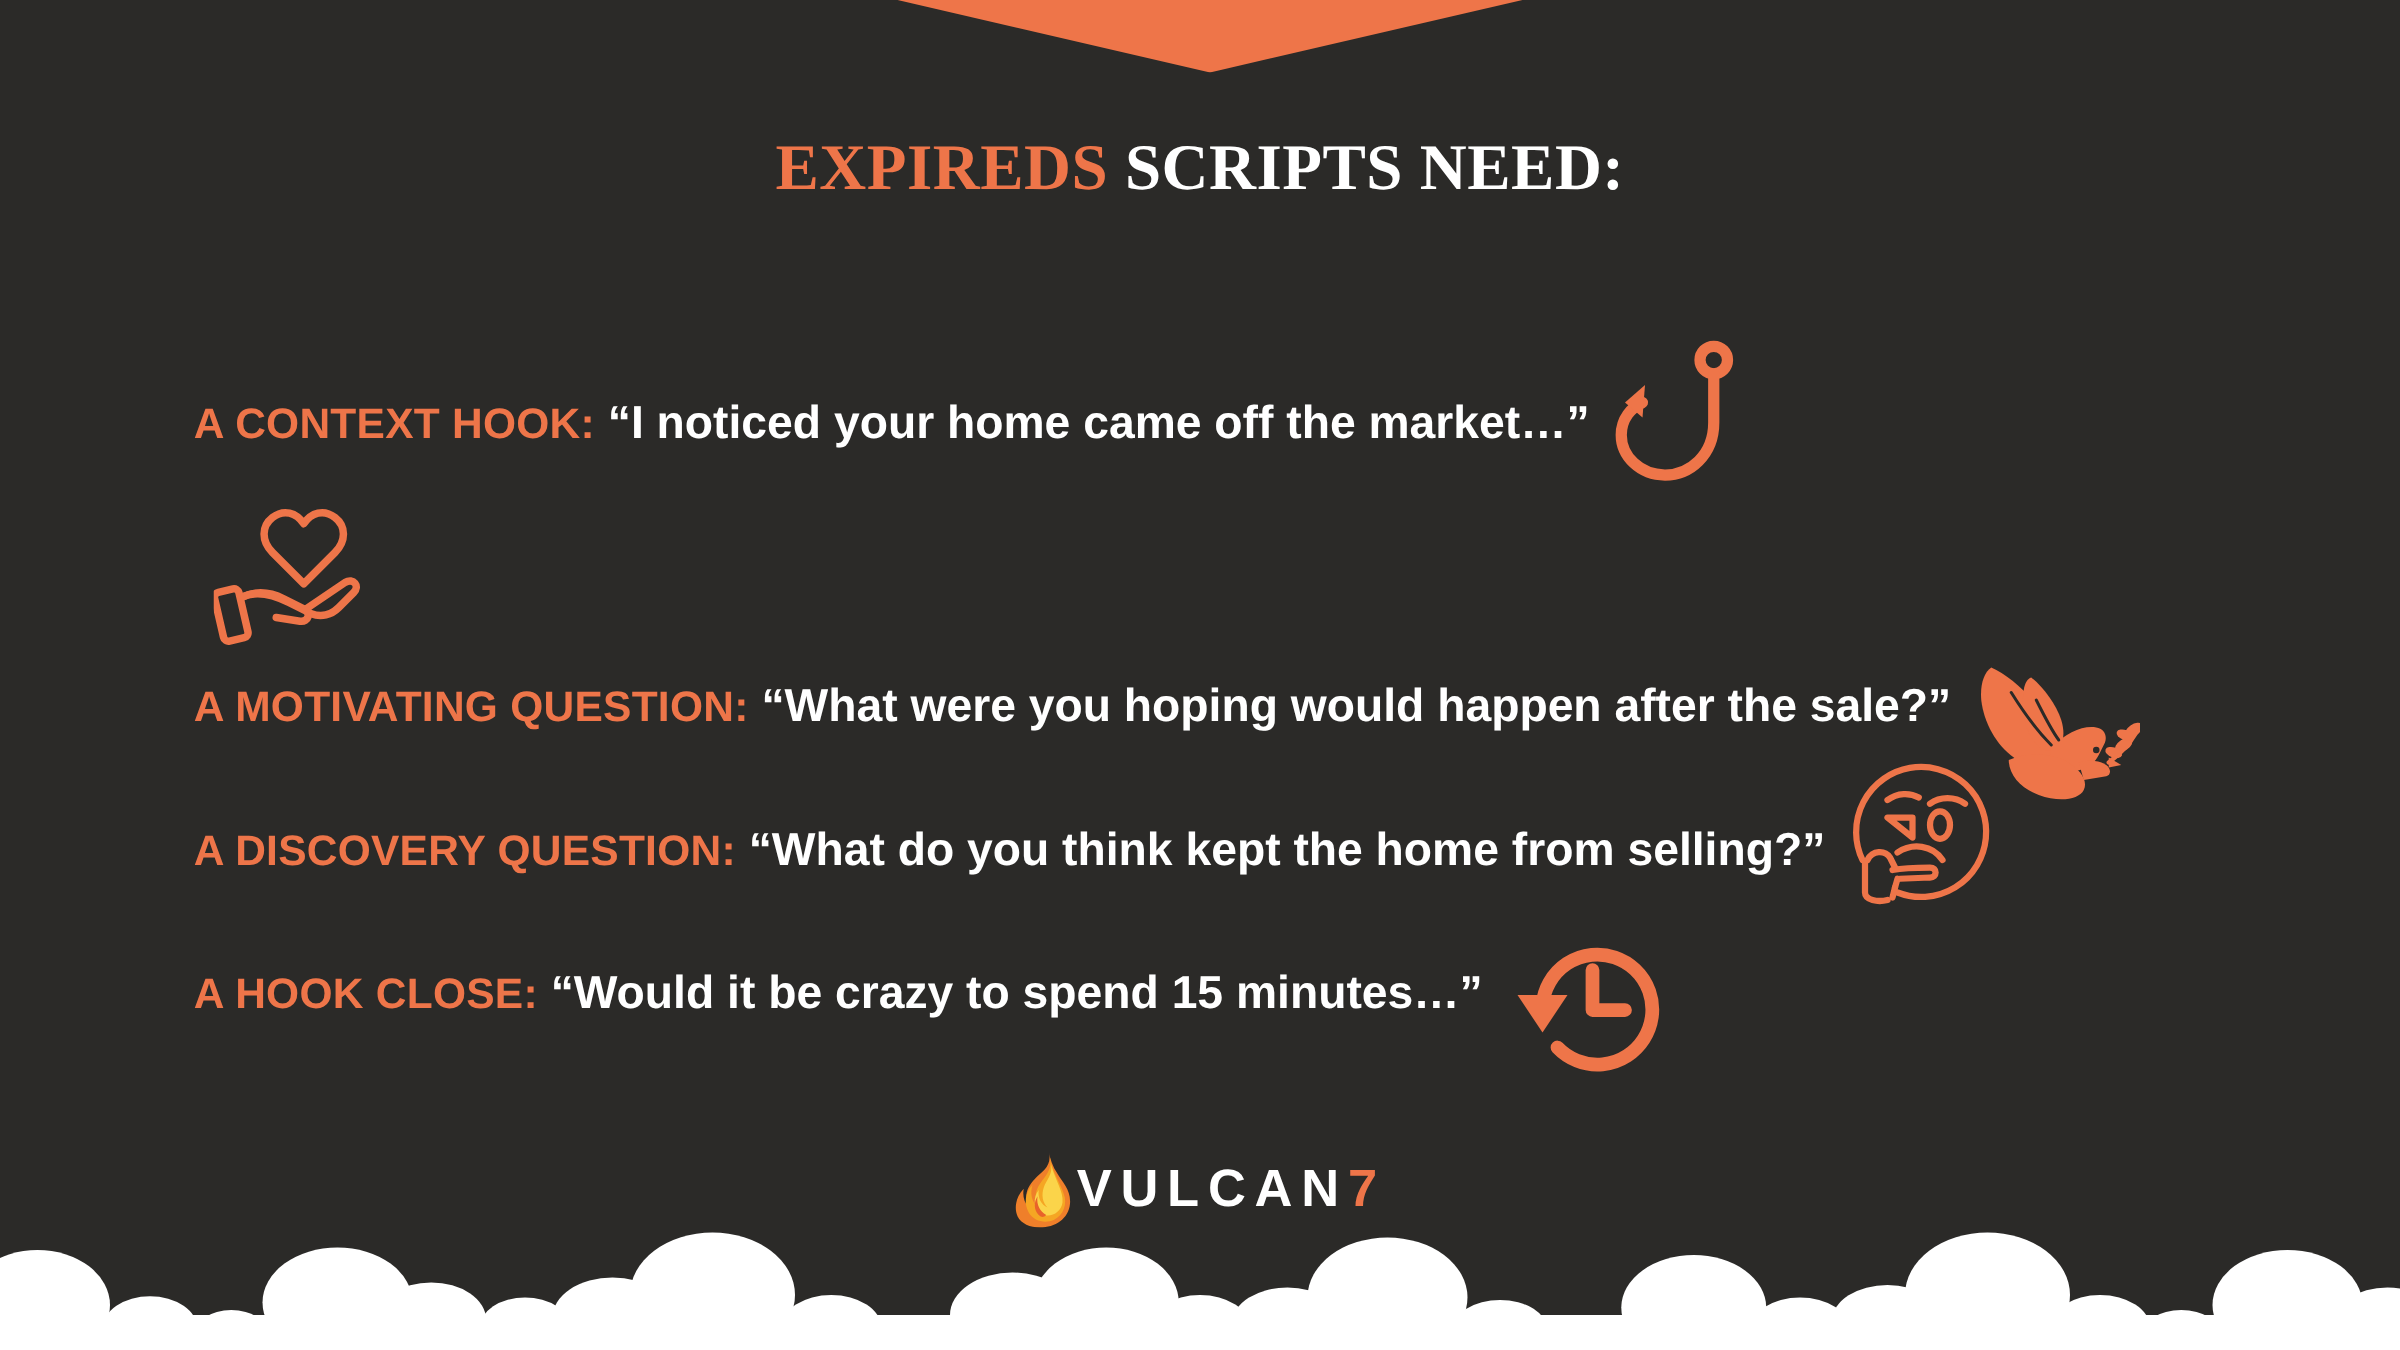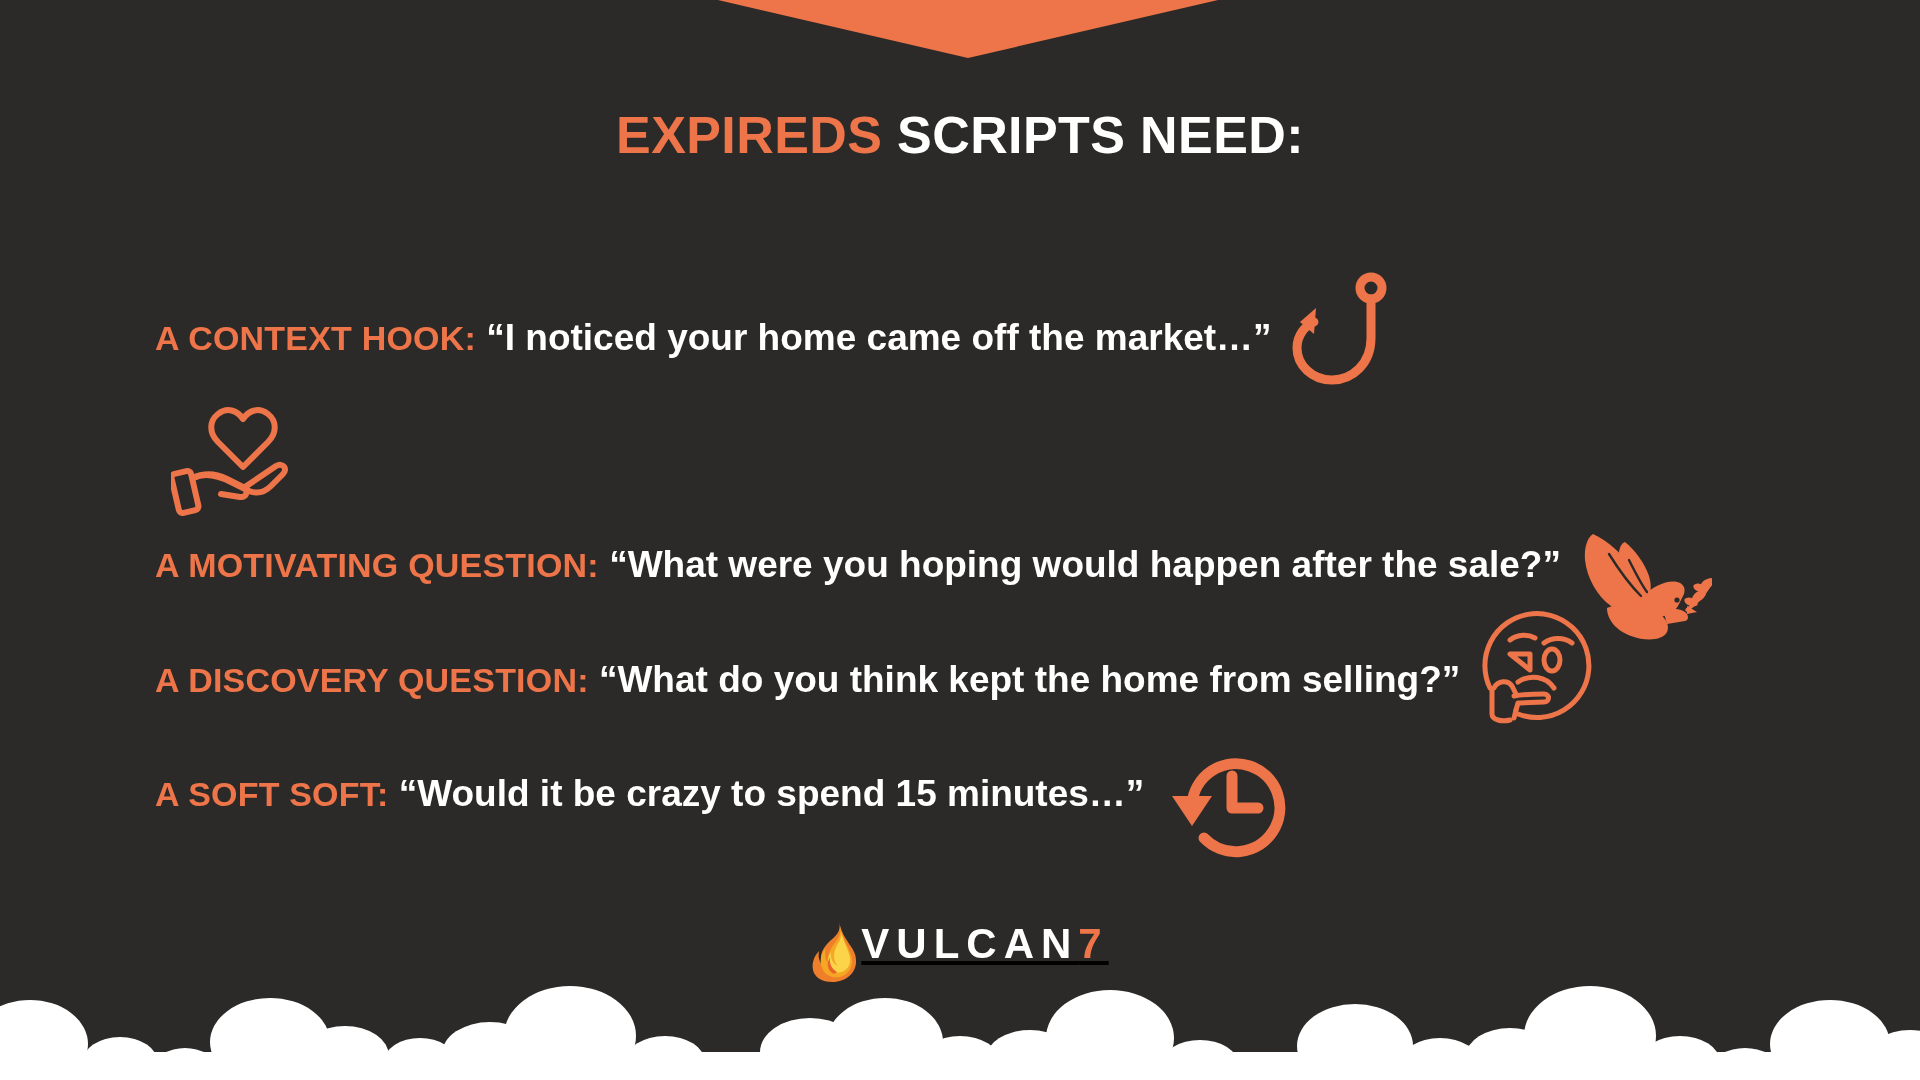--- a/index.html
+++ b/index.html
@@ -27,20 +27,21 @@
     position:absolute;
     top:105px; left:0; width:1920px;
     text-align:center;
   }
   .title {
     font-size:52px;
     font-weight:bold;
     letter-spacing:0.4px;
     color:#ffffff;
     white-space:nowrap;
+    font-family:Liberation Serif, serif;
   }
   .title .accent { color:#ee7549; }
 
   
   .lines {
     position:absolute;
     top:278px; left:0; width:1533px;
   }
   .line {
     position:relative;
@@ -79,23 +80,22 @@
 
   
   .logo {
     position:absolute;
     left:0; width:1920px;
     top:920px;
     text-align:center;
   }
   .logo-inner {
     display:inline-flex;
-    align-items:flex-start;
+    align-items:center;
     gap:4px;
-    text-decoration:underline;
   }
   .logo-flame { width:46px; height:62px; }
   .logo-text {
     font-size:42px;
     font-weight:bold;
     letter-spacing:7px;
     color:#ffffff;
   }
   .logo-text .seven { color:#ee7549; }
 
@@ -191,21 +191,21 @@
             <path d="M34 86 C44 84 56 84 64 84 C70 84 70 92 64 92 L40 93"></path>
             <path d="M38 93 L36 100"></path>
             <path d="M36 100 L34 108"></path>
             <path d="M12 80 L12 104 C12 110 22 112 30 110"></path>
           </g>
         </svg>
       </span>
     </div>
 
     <div class="line">
-      <span class="line-text"><span class="line-label">A SOFT SOFT:</span><span class="line-quote"> “Would it be crazy to spend 15 minutes…”</span></span><span class="icon-slot ico-clock">
+      <span class="line-text"><span class="line-label">A HOOK CLOSE:</span><span class="line-quote"> “Would it be crazy to spend 15 minutes…”</span></span><span class="icon-slot ico-clock">
         <svg viewBox="0 0 130 120" width="130" height="120" xmlns="http://www.w3.org/2000/svg" aria-hidden="true">
           <g fill="none" stroke="#ee7549" stroke-width="11" stroke-linecap="round" stroke-linejoin="round">
             <path d="M30 58 A44 44 0 1 1 42 92"></path>
             <path d="M70 30 L70 62 L96 62"></path>
           </g>
           <polygon points="10,50 50,50 30,80" fill="#ee7549"></polygon>
         </svg>
       </span>
     </div>
 

